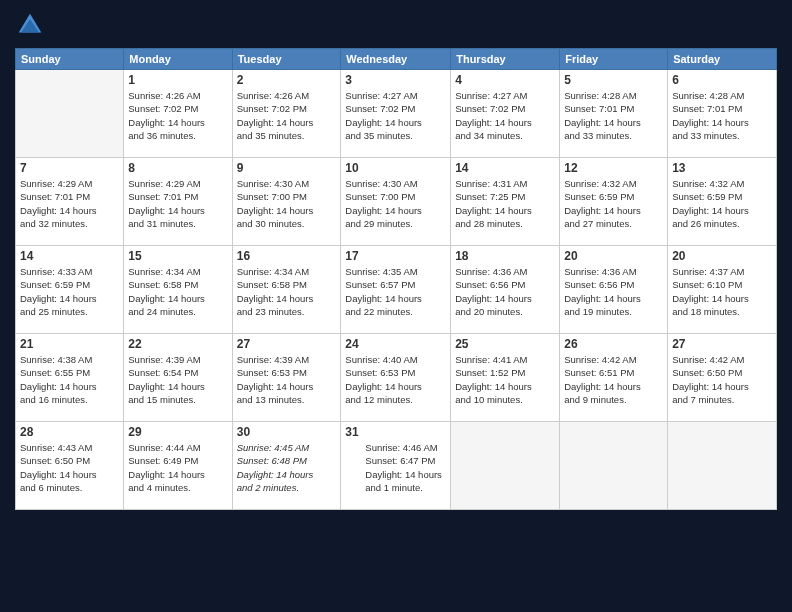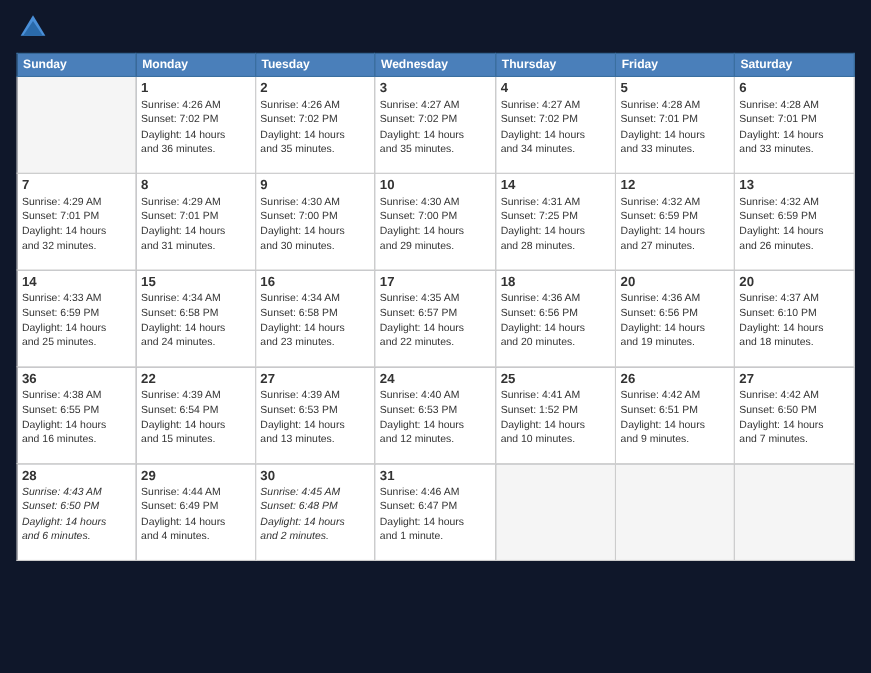--- a/index.html
+++ b/index.html
@@ -276,21 +276,21 @@
           <td>
             <span class="day-num">20</span>
             <div class="day-info" style="white-space: pre-line;">Sunrise: 4:37 AM
 Sunset: 6:10 PM
 Daylight: 14 hours
 and 18 minutes.</div>
           </td>
         </tr>
         <tr class="week-row">
           <td>
-            <span class="day-num">36</span>
+            <span class="day-num">21</span>
             <div class="day-info" style="white-space: pre-line;">Sunrise: 4:38 AM
 Sunset: 6:55 PM
 Daylight: 14 hours
 and 16 minutes.</div>
           </td>
           <td>
             <span class="day-num">22</span>
             <div class="day-info" style="white-space: pre-line;">Sunrise: 4:39 AM
 Sunset: 6:54 PM
 Daylight: 14 hours
@@ -328,42 +328,42 @@
             <span class="day-num">27</span>
             <div class="day-info" style="white-space: pre-line;">Sunrise: 4:42 AM
 Sunset: 6:50 PM
 Daylight: 14 hours
 and 7 minutes.</div>
           </td>
         </tr>
         <tr class="week-row">
           <td>
             <span class="day-num">28</span>
-            <div class="day-info" style="white-space: pre-line; font-style: italic;">Sunrise: 4:43 AM
+            <div class="day-info" style="white-space: pre-line;">Sunrise: 4:43 AM
 Sunset: 6:50 PM
 Daylight: 14 hours
 and 6 minutes.</div>
           </td>
           <td>
             <span class="day-num">29</span>
             <div class="day-info" style="white-space: pre-line;">Sunrise: 4:44 AM
 Sunset: 6:49 PM
 Daylight: 14 hours
 and 4 minutes.</div>
           </td>
           <td>
             <span class="day-num">30</span>
             <div class="day-info" style="white-space: pre-line; font-style: italic;">Sunrise: 4:45 AM
 Sunset: 6:48 PM
 Daylight: 14 hours
 and 2 minutes.</div>
           </td>
           <td>
             <span class="day-num">31</span>
-            <div class="day-info" style="white-space: pre-line;">Sunrise: 4:46 AM
+            <div class="day-info" style="white-space: pre-line; margin-left: 20px;">Sunrise: 4:46 AM
 Sunset: 6:47 PM
 Daylight: 14 hours
 and 1 minute.</div>
           </td>
           <td class="empty"></td>
           <td class="empty"></td>
           <td class="empty"></td>
         </tr>
       </tbody>
   </table>

